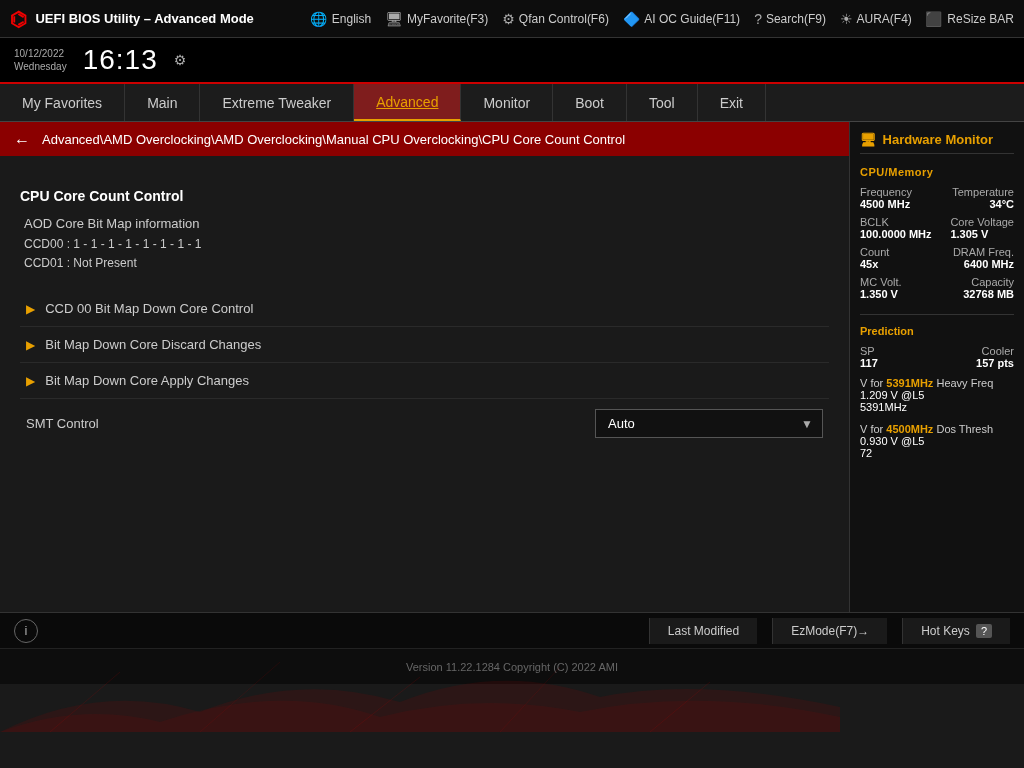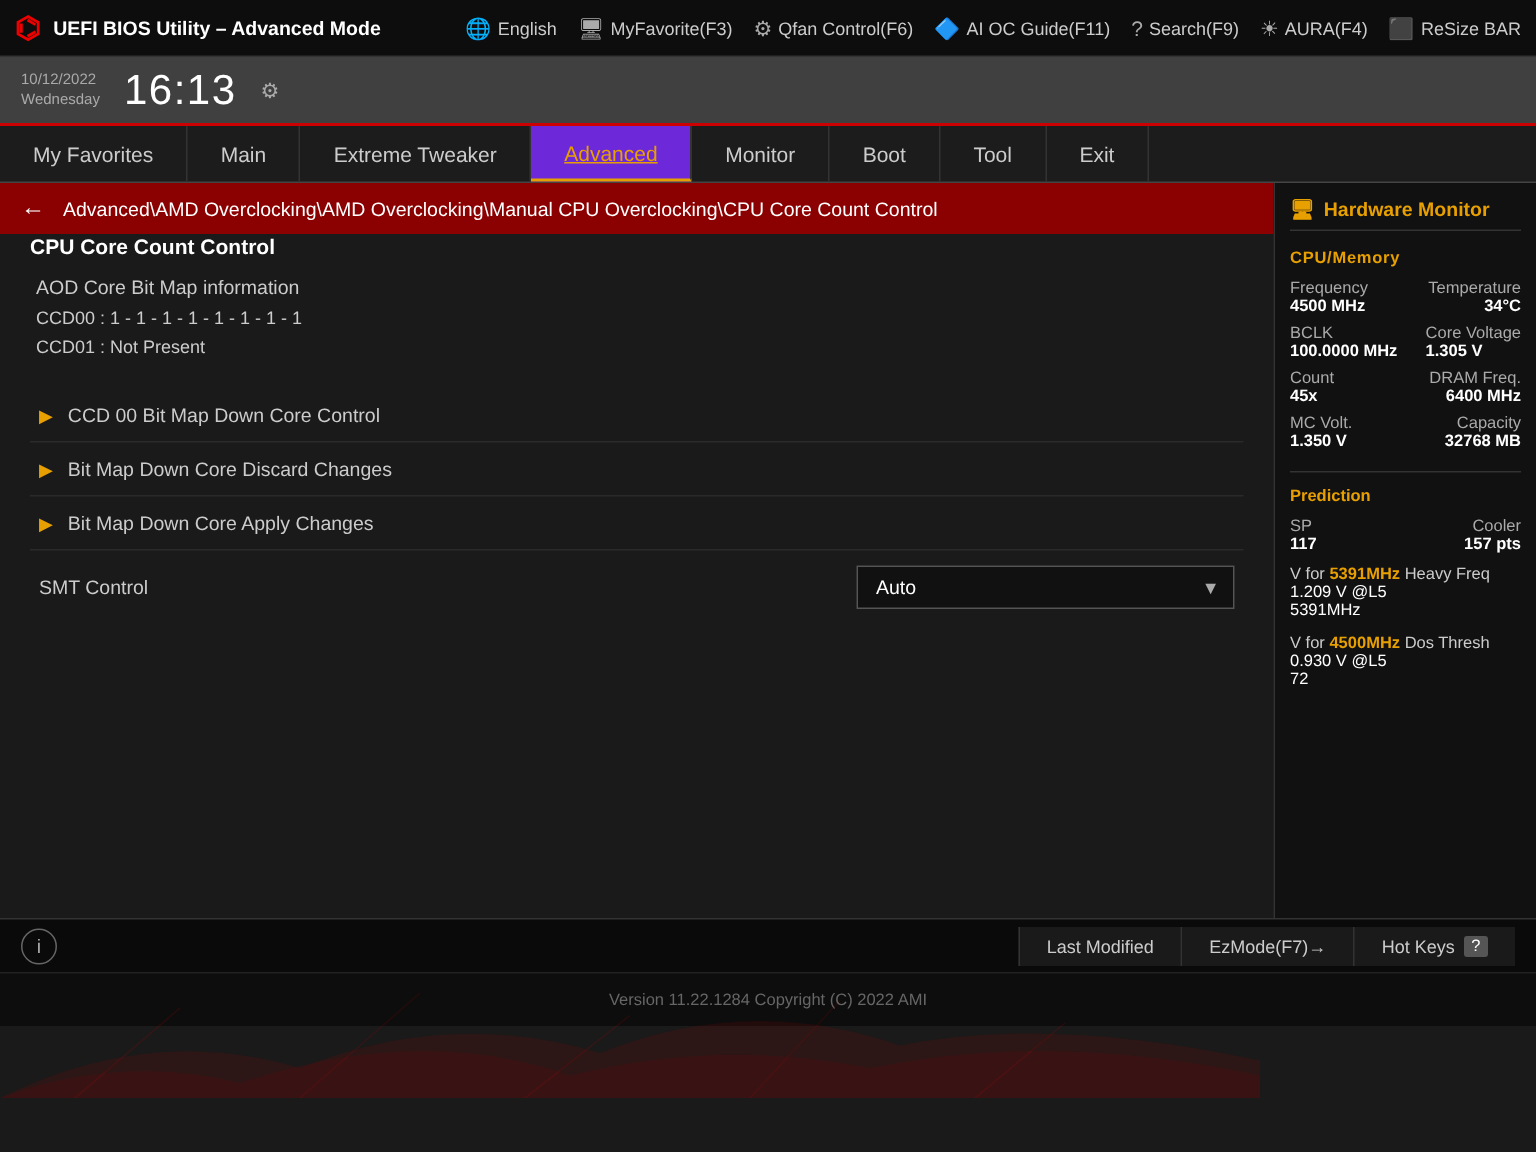--- a/index.html
+++ b/index.html
@@ -48,21 +48,21 @@
       align-items: center;
       gap: 4px;
       color: #ccc;
       font-size: 12px;
       cursor: pointer;
     }
     .top-bar-item .icon { color: #aaa; font-size: 14px; }
 
     
     .clock-bar {
-      background: #404040;
+      background: #000000;
       height: 46px;
       display: flex;
       align-items: center;
       padding: 0 14px;
       gap: 16px;
       border-bottom: 2px solid #c00;
     }
     .date-block {
       display: flex;
       flex-direction: column;
@@ -96,21 +96,21 @@
       padding: 0 22px;
       color: #ccc;
       font-size: 14px;
       cursor: pointer;
       border-right: 1px solid #333;
       transition: background 0.1s;
     }
     .nav-item.active {
       color: #e8a000;
       border-bottom: 2px solid #e8a000;
-      background: #6d28d9;
+      background: #7f1d1d;
       text-decoration: underline;
     }
 
     
     .main-layout {
       display: flex;
       height: calc(768px - 38px - 46px - 38px - 36px - 36px);
     }
 
     
@@ -132,21 +132,21 @@
     }
     .breadcrumb-back {
       font-size: 16px;
       cursor: pointer;
       color: #fff;
       margin-right: 4px;
     }
 
     
     .settings-content {
-      padding: 0 20px;
+      padding: 32px 20px;
     }
     .section-title {
       color: #fff;
       font-size: 14px;
       font-weight: bold;
       margin-bottom: 12px;
     }
     .info-block {
       margin-bottom: 18px;
       padding-left: 4px;
@@ -307,21 +307,21 @@
       display: flex;
       align-items: center;
       justify-content: center;
       color: #aaa;
       font-size: 13px;
       cursor: pointer;
     }
     .bottom-right {
       display: flex;
       align-items: center;
-      gap: 0;
+      gap: 15px;
     }
     .bottom-btn {
       display: flex;
       align-items: center;
       gap: 6px;
       padding: 6px 18px;
       background: #1a1a1a;
       border-left: 1px solid #333;
       color: #ccc;
       font-size: 12px;
@@ -456,21 +456,21 @@
 
       <div class="setting-row">
         <span class="expand-arrow">▶</span>
         <span class="setting-label">Bit Map Down Core Apply Changes</span>
       </div>
 
       <div class="setting-row-inline">
         <span class="setting-label-inline">SMT Control</span>
         <div class="setting-select">
           <div class="select-wrapper">
-            <select class="select-box" style="background:#111;border:1px solid #555;color:#fff;padding:6px 30px 6px 12px;font-size:13px;width:252px;cursor:pointer;">
+            <select class="select-box" style="background:#111;border:1px solid #555;color:#fff;padding:6px 30px 6px 12px;font-size:13px;width:228px;cursor:pointer;">
               <option value="auto">Auto</option>
               <option value="disabled">Disabled</option>
             </select>
             <span class="select-arrow">▼</span>
           </div>
         </div>
       </div>
 
     </div>
   </div>

